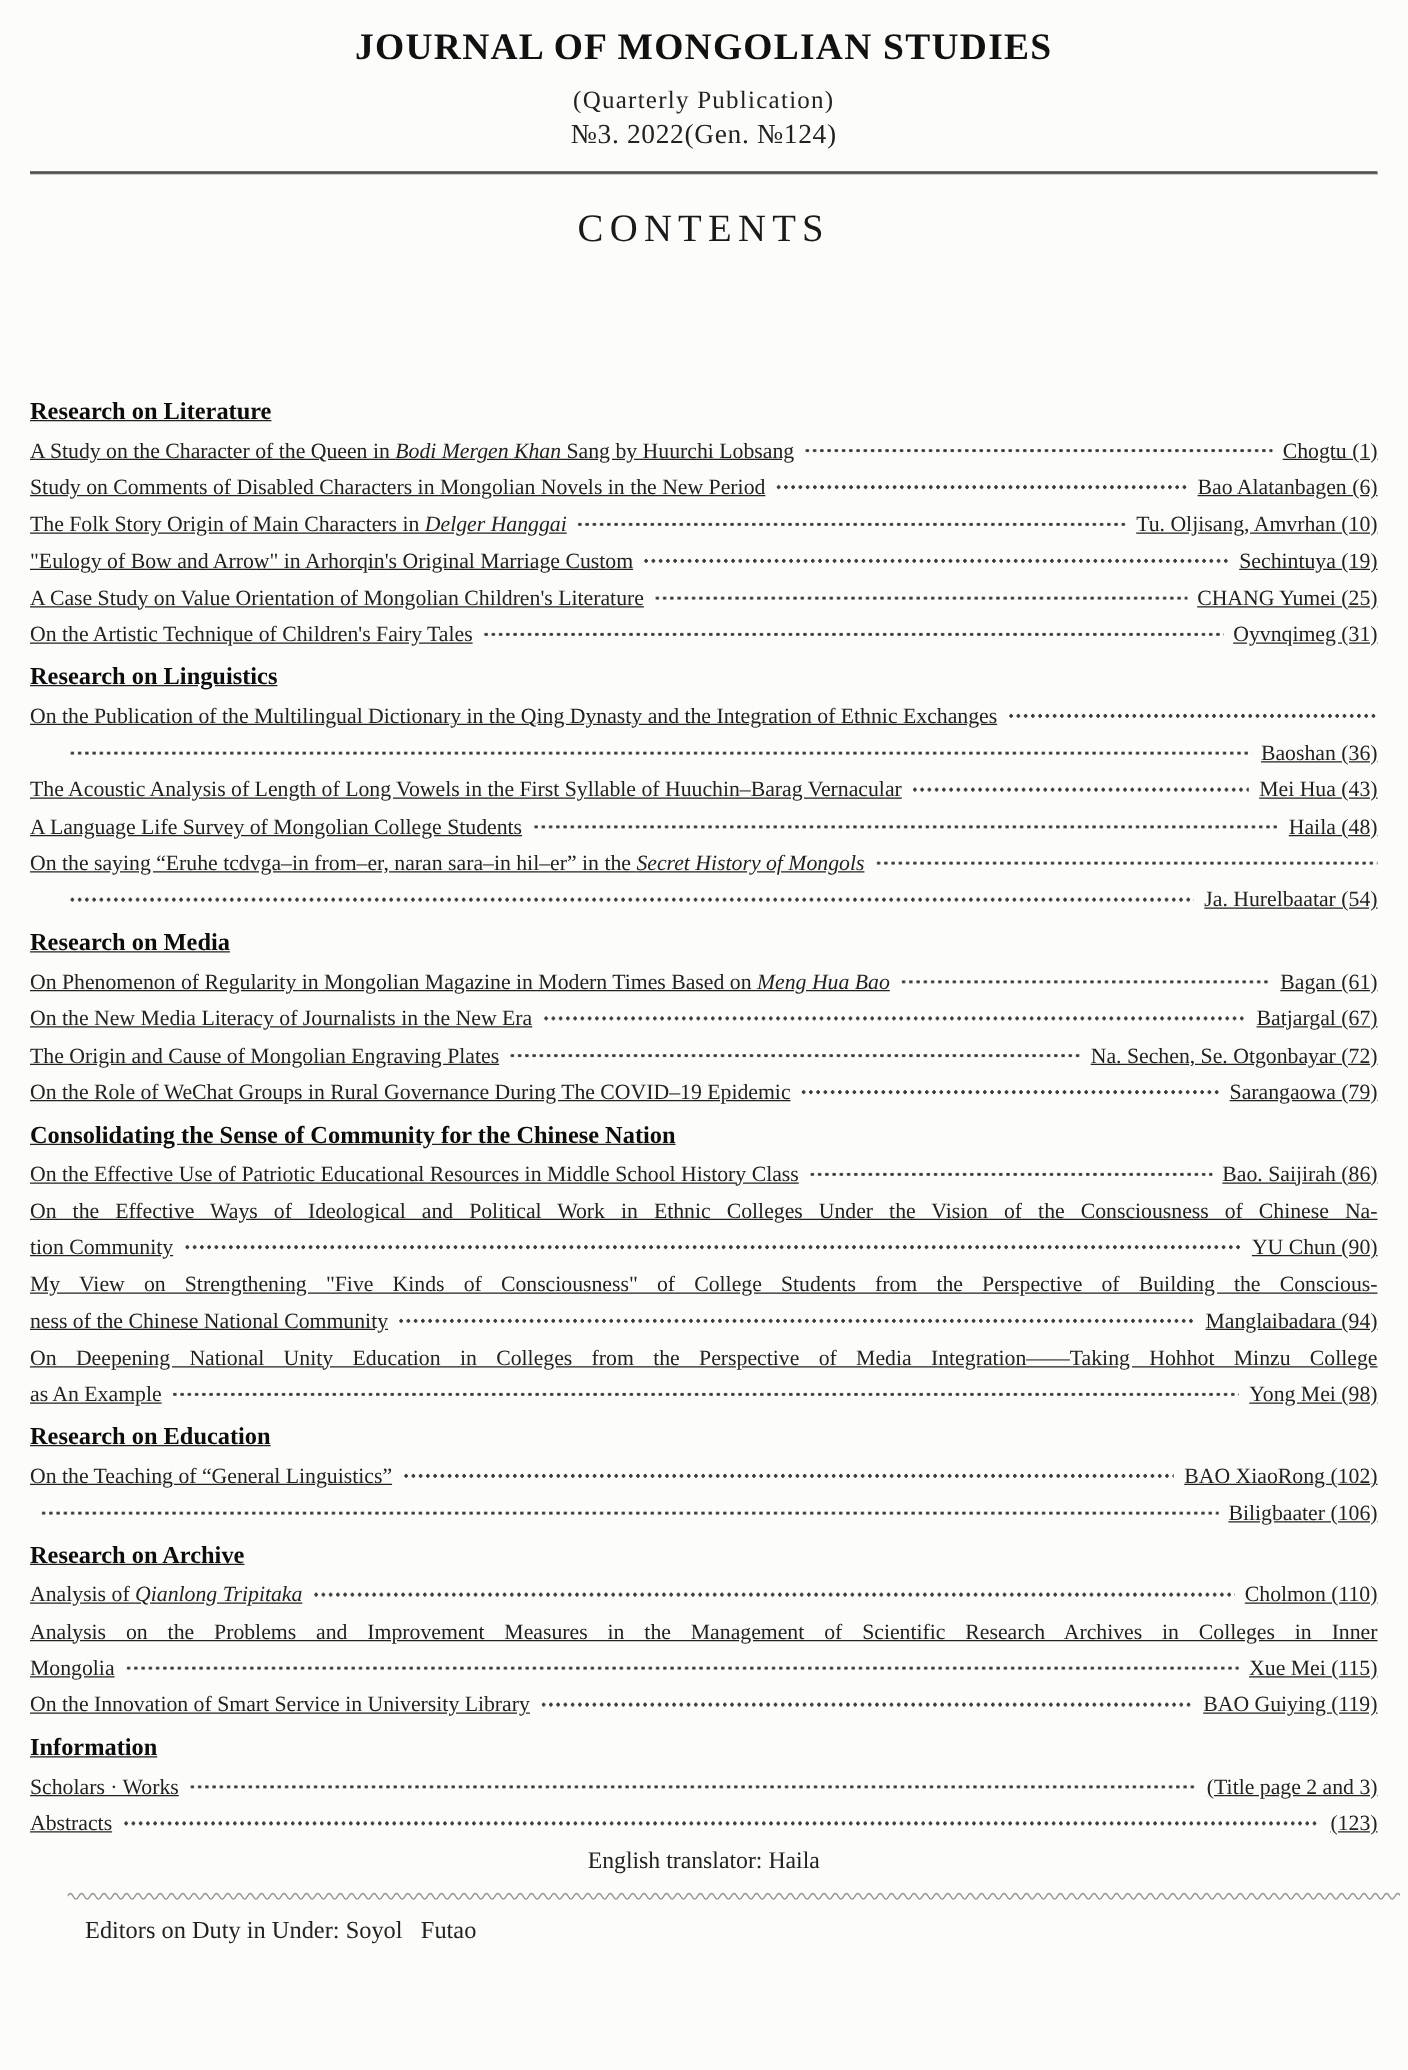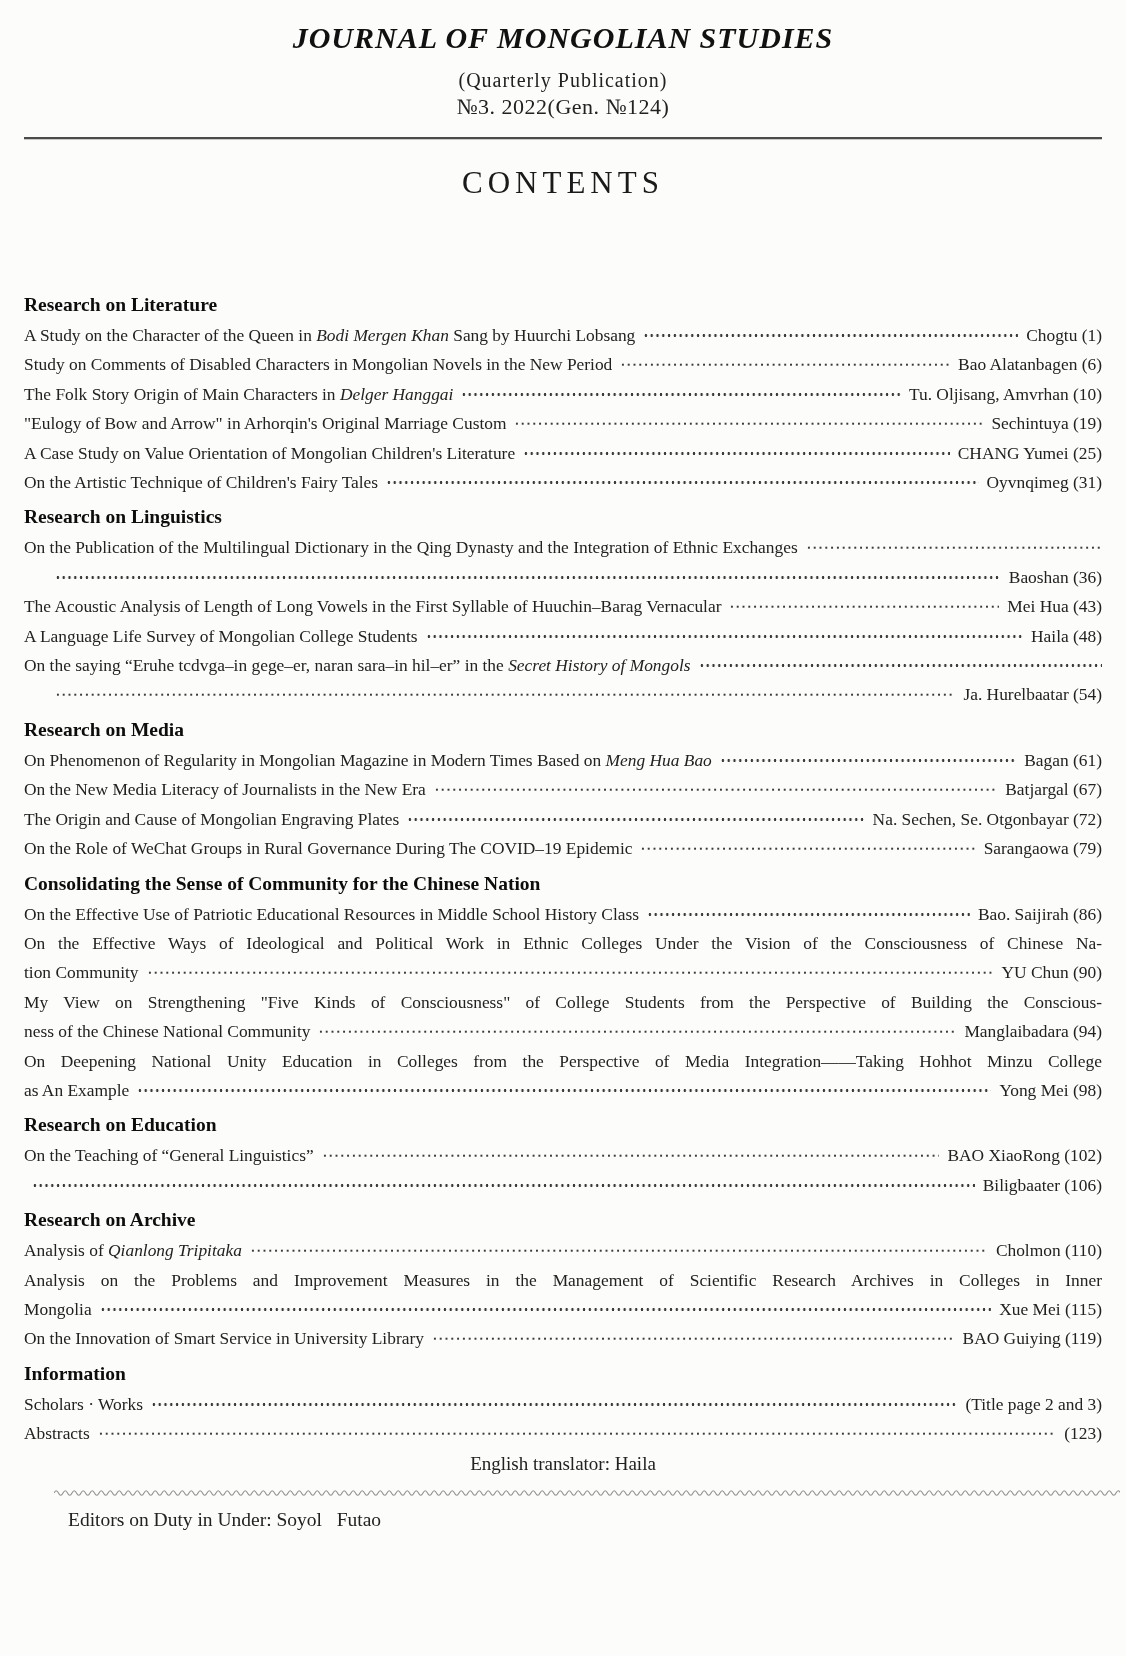--- a/index.html
+++ b/index.html
@@ -6,31 +6,31 @@
   body{
     width:1126px;height:1656px;overflow:hidden;
     background:#fcfcfa;color:#222;
     font-family:"Liberation Serif","DejaVu Serif",serif;
   }
   .page{padding:0 24px;}
   
   .jtitle{
     margin:0;padding-top:20px;line-height:36px;
     font-size:30px;font-weight:bold;letter-spacing:1px;
-    text-align:center;color:#111;font-style:italic;
+    text-align:center;color:#111;
   }
   .sub{margin-top:12px;font-size:20px;line-height:24px;text-align:center;letter-spacing:1px;}
   .issue{margin-top:2px;font-size:22px;line-height:25px;text-align:center;letter-spacing:.5px;}
   .rule{margin-top:18px;height:2px;background:#4a4a4a;border-bottom:1px solid #c8c8c4;}
   .contents{
     margin:24px 0 0;font-size:31px;font-weight:normal;line-height:38px;
     letter-spacing:5px;text-align:center;color:#1a1a1a;
   }
   
-  #toc{margin-top:87px;font-size:17.4px;}
+  #toc{margin-top:112px;font-size:17.4px;text-decoration:underline;}
   .section-heading{
     font-size:19.5px;font-weight:bold;color:#0d0d0d;
     line-height:32px;margin-top:4px;
   }
   .section-heading:first-child{margin-top:0;}
   .row{display:flex;align-items:flex-end;line-height:29.4px;min-height:29.4px;}
   .row .t{white-space:nowrap;}
   .row.fill{display:block;}
   .row.fill .t{
     display:block;width:100%;white-space:normal;
@@ -108,21 +108,21 @@
         <span class="t"><span>The Acoustic Analysis of Length of Long Vowels in the First Syllable of Huuchin–Barag Vernacular</span></span>
         <span class="leader"></span>
         <span class="author">Mei Hua (43)</span>
       </div>
       <div class="row">
         <span class="t"><span>A Language Life Survey of Mongolian College Students</span></span>
         <span class="leader"></span>
         <span class="author">Haila (48)</span>
       </div>
       <div class="row">
-        <span class="t"><span>On the saying “Eruhe tcdvga–in gege–er, naran sara–in hil–er” in the </span><i>Secret History of Mongols</i></span>
+        <span class="t"><span>On the saying “Eruhe tcdvga–in from–er, naran sara–in hil–er” in the </span><i>Secret History of Mongols</i></span>
         <span class="leader to-edge"></span>
       </div>
       <div class="row cont">
         <span class="leader"></span>
         <span class="author">Ja. Hurelbaatar (54)</span>
       </div>
       <div class="section-heading">Research on Media</div>
       <div class="row">
         <span class="t"><span>On Phenomenon of Regularity in Mongolian Magazine in Modern Times Based on </span><i>Meng Hua Bao</i></span>
         <span class="leader"></span>

